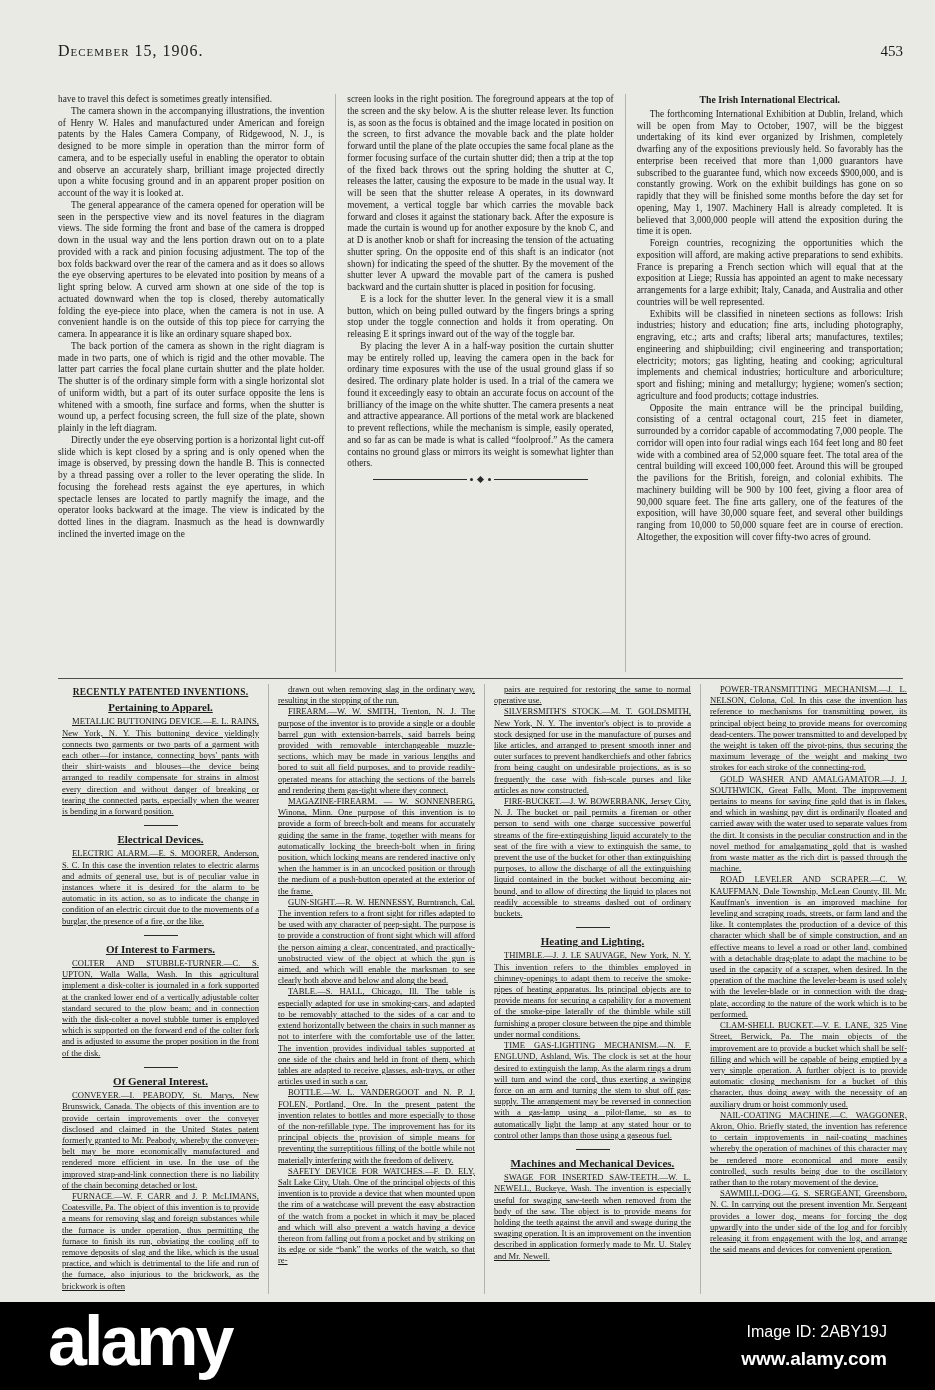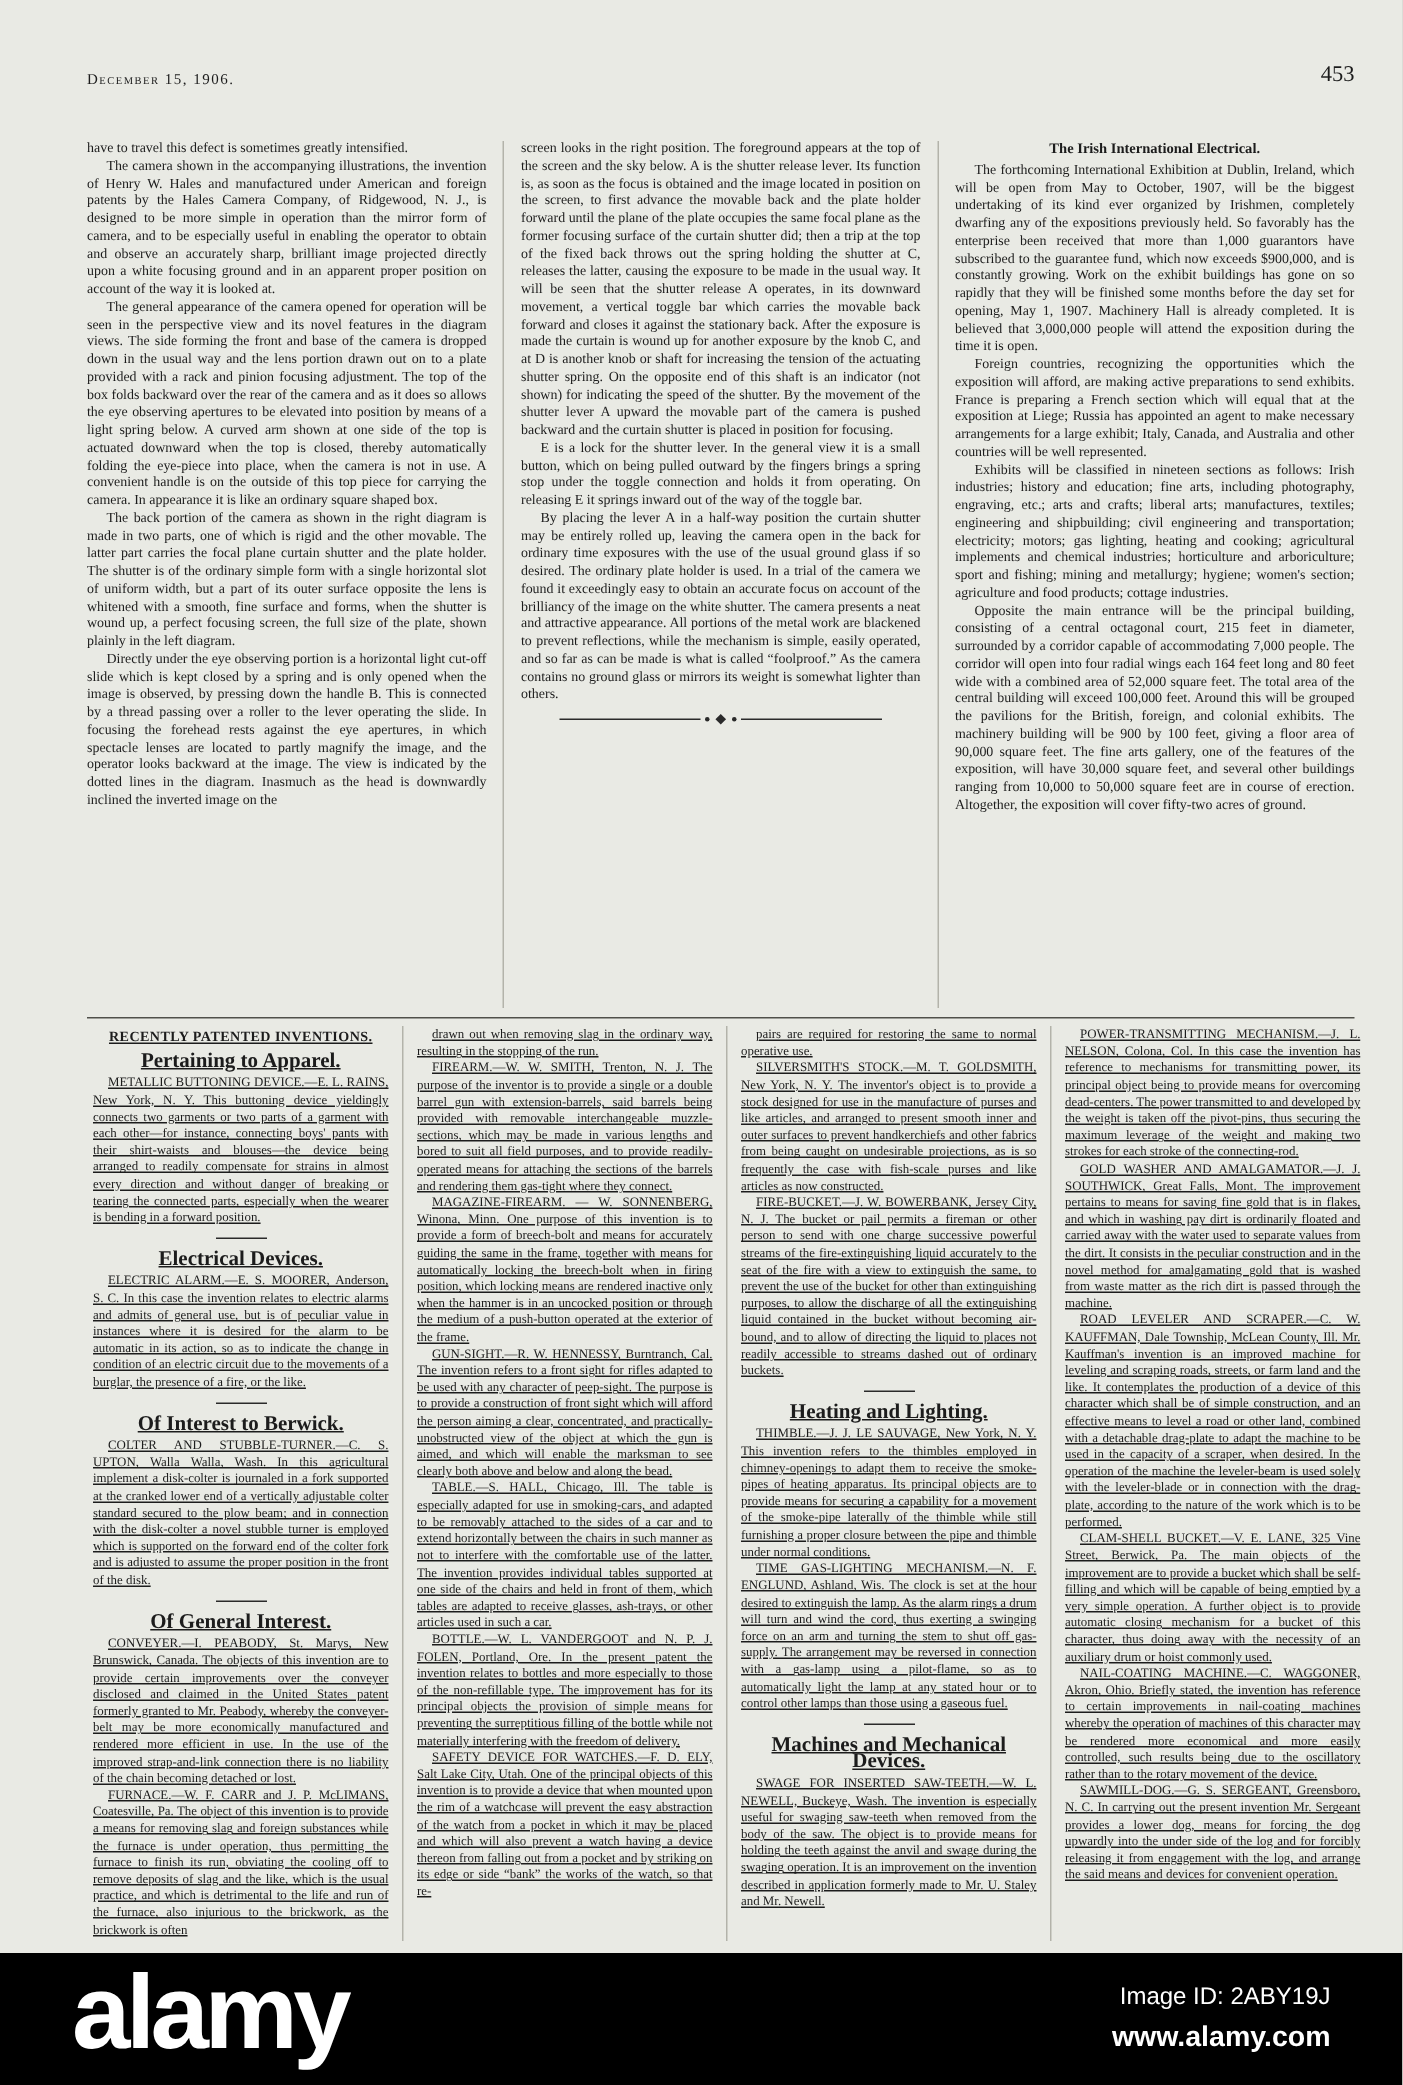--- a/index.html
+++ b/index.html
@@ -1,20 +1,20 @@
 <!DOCTYPE html>
 <html><head>
 <meta charset="utf-8">
 <style>
   html,body{margin:0;padding:0;background:#cfcfcc;}
   .stage{position:relative;width:935px;height:1390px;background:#e9eae4;overflow:hidden;
          font-family:"Liberation Serif","DejaVu Serif",serif;color:#1c1c1c;}
   
   .header{position:absolute;top:42px;left:58px;width:845px;display:flex;align-items:flex-end;justify-content:space-between;}
-  .issue-date{font-size:10px;font-variant:small-caps;letter-spacing:1px;text-align:right;}
+  .issue-date{font-size:16px;font-variant:small-caps;letter-spacing:1px;text-align:right;}
   .masthead{font-size:24px;font-weight:bold;letter-spacing:0.5px;}
   .pageno{font-size:15px;}
   
   .topcols{position:absolute;top:94px;left:58px;width:845px;height:578px;display:flex;}
   .tcol{flex:1;overflow:hidden;padding:0 11px;font-size:9.3px;line-height:11.75px;text-align:justify;}
   .tcol:first-child{padding-left:0;}
   .tcol:last-child{padding-right:0;}
   .tcol + .tcol{border-left:1px solid #b3b3aa;}
   .p{margin:0;text-indent:13px;}
   .p.cont{text-indent:0;}
@@ -26,21 +26,21 @@
   .orn .dmd{width:5px;height:5px;background:#2a2a2a;transform:rotate(45deg);margin:0 2px;}
   
   .patrule{position:absolute;top:678px;left:58px;width:845px;height:1px;background:#50504a;}
   .botcols{position:absolute;top:684px;left:62px;width:845px;height:610px;display:flex;text-decoration:underline;}
   .bcol{flex:1;overflow:hidden;padding:0 9px;font-size:8.6px;line-height:11.2px;text-align:justify;}
   .bcol:first-child{padding-left:0;}
   .bcol:last-child{padding-right:0;}
   .bcol + .bcol{border-left:1px solid #b3b3aa;}
   .bcol .p{text-indent:10px;}
   .patents-title{font-weight:bold;text-align:center;font-size:9.4px;letter-spacing:0.3px;margin:3px 0 4px 0;}
-  .cathead{font-weight:bold;text-align:center;font-size:14px;margin:3px 0 3px 0;}
+  .cathead{font-weight:bold;text-align:center;font-size:11px;margin:3px 0 3px 0;}
   .shortrule{width:34px;height:1px;background:#2a2a2a;margin:8px auto;}
   
   .albar{position:absolute;left:0;top:1302px;width:935px;height:88px;background:#000;
          display:flex;align-items:center;justify-content:space-between;padding:0 48px;box-sizing:border-box;
          color:#fff;font-family:"Liberation Sans","DejaVu Sans",sans-serif;}
   .allogo{font-size:70px;font-weight:bold;letter-spacing:-3px;line-height:1;padding-bottom:10px;}
   .alright{text-align:right;}
   .alid{font-size:16px;margin-bottom:7px;}
   .alurl{font-size:19px;font-weight:bold;}
 </style>
@@ -87,21 +87,21 @@
 
   <div class="botcols">
     <div class="bcol">
       <div class="patents-title">RECENTLY PATENTED INVENTIONS.</div>
       <div class="cathead">Pertaining to Apparel.</div>
       <p class="p">METALLIC BUTTONING DEVICE.—E. L. RAINS, New York, N. Y. This buttoning device yieldingly connects two garments or two parts of a garment with each other—for instance, connecting boys' pants with their shirt-waists and blouses—the device being arranged to readily compensate for strains in almost every direction and without danger of breaking or tearing the connected parts, especially when the wearer is bending in a forward position.</p>
       <div class="shortrule"></div>
       <div class="cathead">Electrical Devices.</div>
       <p class="p">ELECTRIC ALARM.—E. S. MOORER, Anderson, S. C. In this case the invention relates to electric alarms and admits of general use, but is of peculiar value in instances where it is desired for the alarm to be automatic in its action, so as to indicate the change in condition of an electric circuit due to the movements of a burglar, the presence of a fire, or the like.</p>
       <div class="shortrule"></div>
-      <div class="cathead">Of Interest to Berwick.</div>
+      <div class="cathead">Of Interest to Farmers.</div>
       <p class="p">COLTER AND STUBBLE-TURNER.—C. S. UPTON, Walla Walla, Wash. In this agricultural implement a disk-colter is journaled in a fork supported at the cranked lower end of a vertically adjustable colter standard secured to the plow beam; and in connection with the disk-colter a novel stubble turner is employed which is supported on the forward end of the colter fork and is adjusted to assume the proper position in the front of the disk.</p>
       <div class="shortrule"></div>
       <div class="cathead">Of General Interest.</div>
       <p class="p">CONVEYER.—I. PEABODY, St. Marys, New Brunswick, Canada. The objects of this invention are to provide certain improvements over the conveyer disclosed and claimed in the United States patent formerly granted to Mr. Peabody, whereby the conveyer-belt may be more economically manufactured and rendered more efficient in use. In the use of the improved strap-and-link connection there is no liability of the chain becoming detached or lost.</p>
       <p class="p">FURNACE.—W. F. CARR and J. P. McLIMANS, Coatesville, Pa. The object of this invention is to provide a means for removing slag and foreign substances while the furnace is under operation, thus permitting the furnace to finish its run, obviating the cooling off to remove deposits of slag and the like, which is the usual practice, and which is detrimental to the life and run of the furnace, also injurious to the brickwork, as the brickwork is often</p>
     </div>
     <div class="bcol">
       <p class="p cont">drawn out when removing slag in the ordinary way, resulting in the stopping of the run.</p>
       <p class="p">FIREARM.—W. W. SMITH, Trenton, N. J. The purpose of the inventor is to provide a single or a double barrel gun with extension-barrels, said barrels being provided with removable interchangeable muzzle-sections, which may be made in various lengths and bored to suit all field purposes, and to provide readily-operated means for attaching the sections of the barrels and rendering them gas-tight where they connect.</p>
       <p class="p">MAGAZINE-FIREARM. — W. SONNENBERG, Winona, Minn. One purpose of this invention is to provide a form of breech-bolt and means for accurately guiding the same in the frame, together with means for automatically locking the breech-bolt when in firing position, which locking means are rendered inactive only when the hammer is in an uncocked position or through the medium of a push-button operated at the exterior of the frame.</p>

